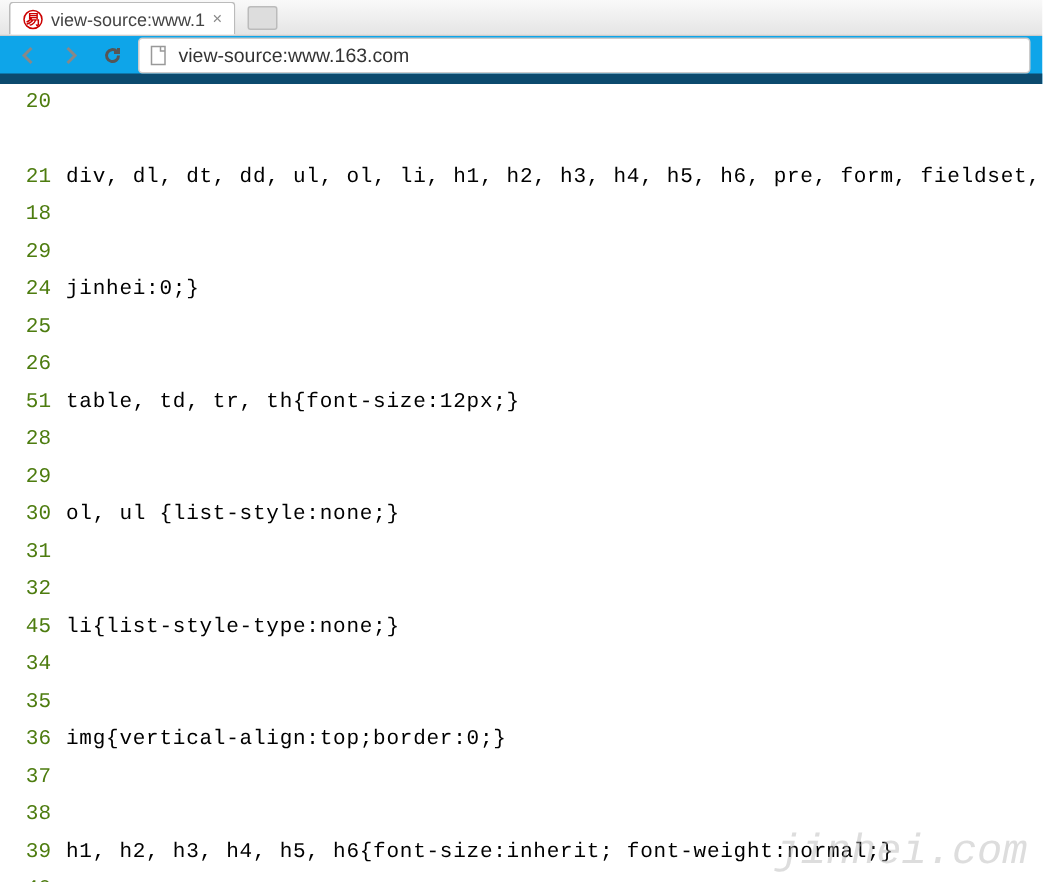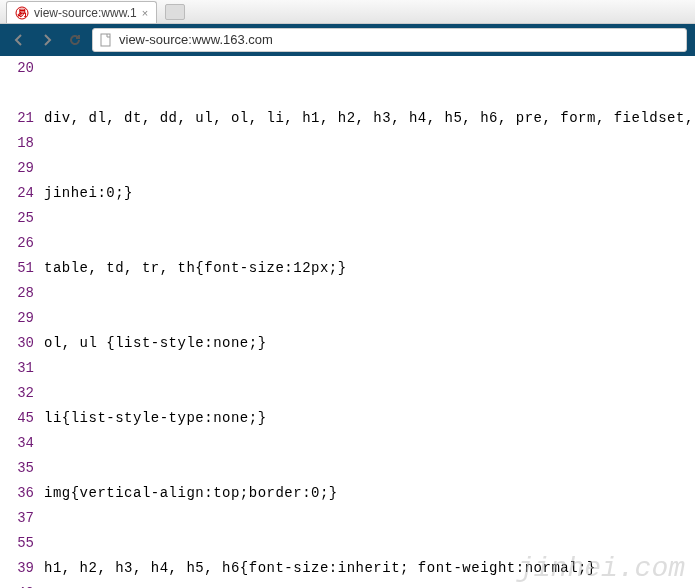--- a/index.html
+++ b/index.html
@@ -5,30 +5,30 @@
 * { margin: 0; padding: 0; box-sizing: border-box; }
 body { font-family: Arial, sans-serif; background: #fff; width: 695px; height: 588px; overflow: hidden; position: relative; }
 
 .tab-bar { background: linear-gradient(#f9f9f9, #e5e5e5); height: 24px; display: flex; align-items: flex-end; border-bottom: 1px solid #ccc; padding-left: 6px; }
 .tab { background: #fff; border: 1px solid #bbb; border-bottom: none; border-top-left-radius: 3px; border-top-right-radius: 3px; height: 22px; display: flex; align-items: center; padding: 0 8px; font-size: 12px; color: #444; gap: 5px; margin-right: 4px; }
 .tab .favicon { width: 14px; height: 14px; display: inline-flex; align-items: center; justify-content: center; font-size: 11px; color: #c00; font-weight: bold; }
 .tab .favicon svg { width: 14px; height: 14px; }
 .tab .tab-x { color: #888; font-size: 11px; }
 .new-tab { width: 20px; height: 16px; background: #ddd; border: 1px solid #bbb; border-radius: 2px; margin-bottom: 3px; margin-left: 4px; }
 
-.toolbar { height: 32px; border-bottom: 1px solid #0c4a6e; display: flex; align-items: center; padding: 0 8px; gap: 6px; background: #0c4a6e; }
+.toolbar { height: 32px; border-bottom: 7px solid #0c4a6e; display: flex; align-items: center; padding: 0 8px; gap: 6px; background: #0ea5e9; }
 .nav-btn { width: 22px; height: 22px; display: inline-flex; align-items: center; justify-content: center; color: #999; font-size: 16px; }
 .nav-btn svg { width: 14px; height: 14px; stroke: #888; stroke-width: 2; fill: none; }
 .reload svg { stroke: #555; }
 .addr-bar { flex: 1; height: 24px; border: 1px solid #ccc; border-radius: 3px; background: #fff; display: flex; align-items: center; padding: 0 6px; gap: 6px; }
 .addr-icon { width: 14px; height: 14px; }
 .addr-text { font-size: 13px; color: #333; white-space: nowrap; }
 
 .code-area { display: flex; font-family: "Courier New", monospace; font-size: 14px; line-height: 25px; height: 532px; overflow: hidden; }
-.gutter { width: 44px; text-align: right; color: #701a75; padding-right: 10px; user-select: none; }
+.gutter { width: 44px; text-align: right; color: #4d7c0f; padding-right: 10px; user-select: none; }
 .gutter div { height: 25px; }
 .lines { flex: 1; white-space: pre; color: #000; letter-spacing: 0.5px; overflow: hidden; }
 .lines div { height: 25px; }
 .lines .wrap { padding-left: 0; }
 
 .watermark { position: absolute; right: 10px; bottom: 4px; font-family: Liberation Mono, monospace; font-size: 28px; font-style: italic; color: rgba(180,180,180,0.45); letter-spacing: 0px; }
 </style>
 </head>
 <body>
 
@@ -85,21 +85,21 @@
       <div>28</div>
       <div>29</div>
       <div>30</div>
       <div>31</div>
       <div>32</div>
       <div>45</div>
       <div>34</div>
       <div>35</div>
       <div>36</div>
       <div>37</div>
-      <div>55</div>
+      <div>38</div>
       <div>39</div>
       <div>40</div>
     </div>
   <div class="lines">
     <div class="wrap"><span>div, dl, dt, dd, ul, ol, li, h1, h2, h3, h4, h5, h6, pre, form, fieldset, input, te</span></div>
     <div class="wrap"><span>jinhei:0;}</span></div>
     <div><span>table, td, tr, th{font-size:12px;}</span></div>
     <div><span>ol, ul {list-style:none;}</span></div>
     <div><span>li{list-style-type:none;}</span></div>
     <div><span>img{vertical-align:top;border:0;}</span></div>

